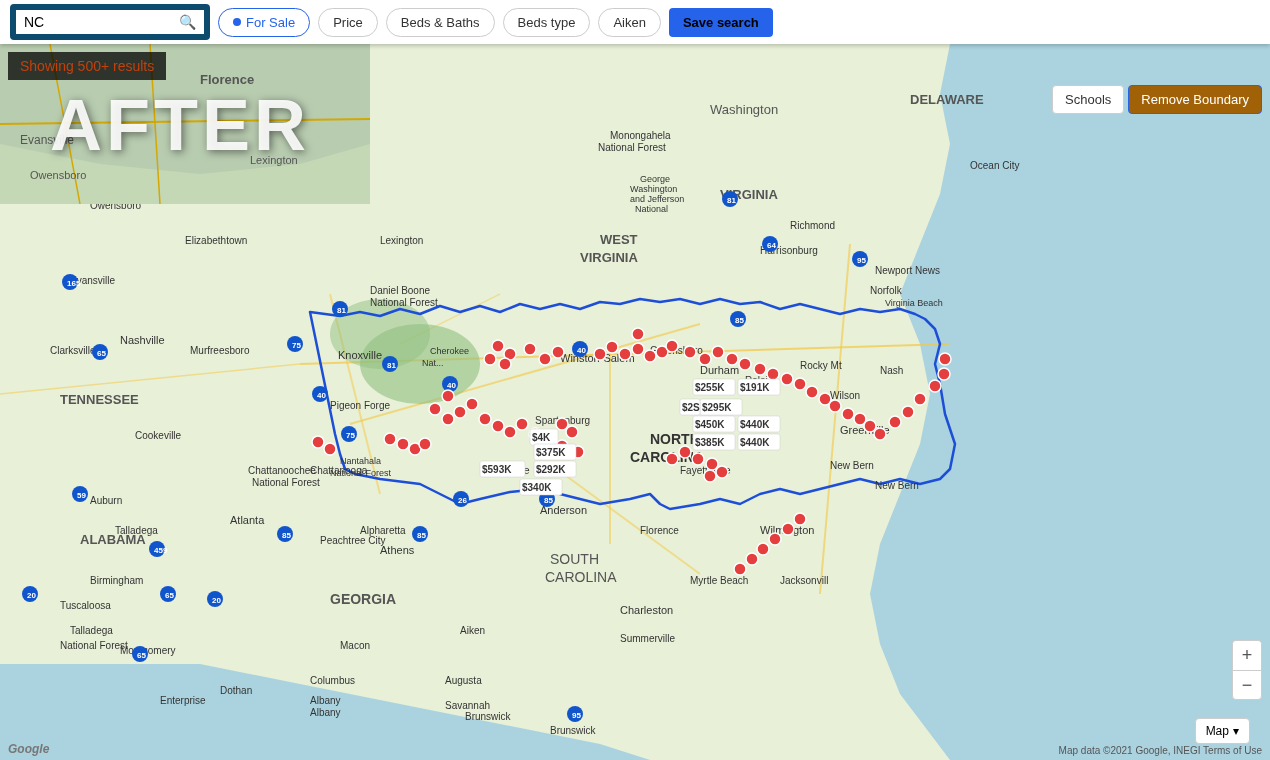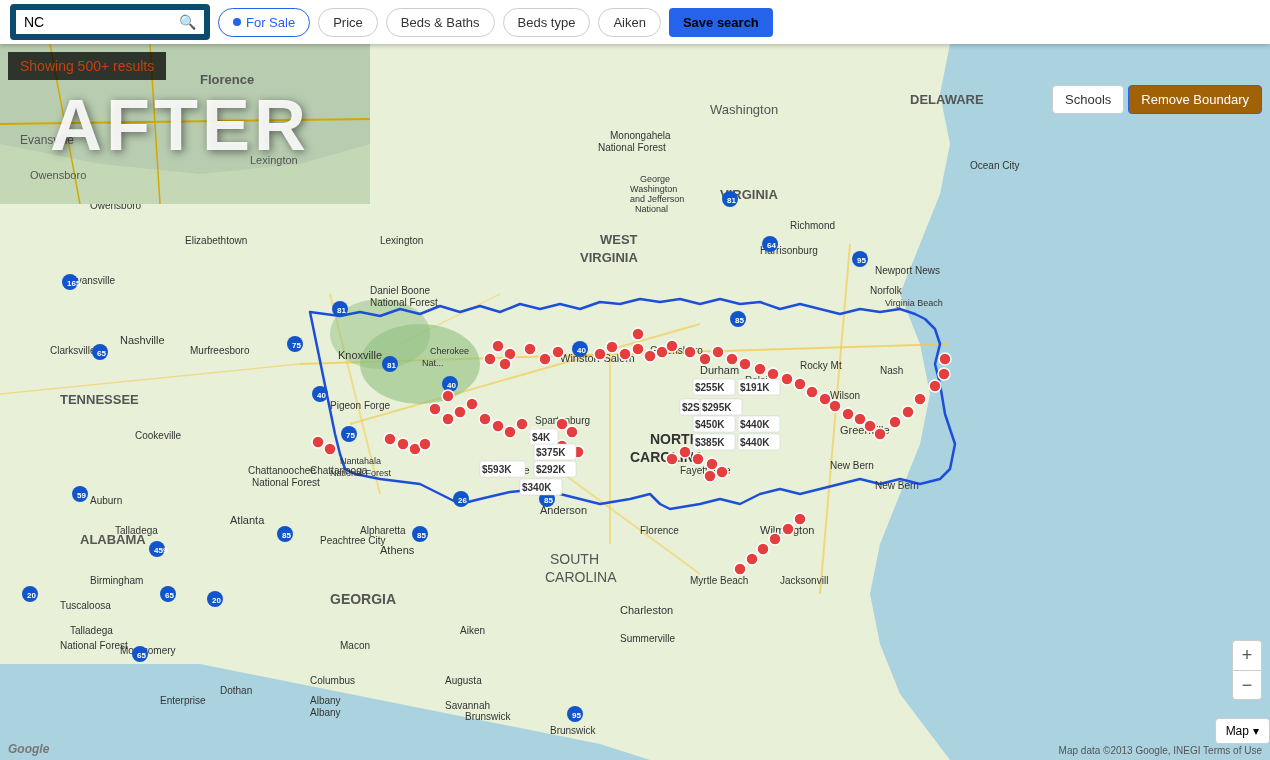--- a/index.html
+++ b/index.html
@@ -176,21 +176,21 @@
       font-size: 18px;
       display: flex; align-items: center; justify-content: center;
       color: #555;
     }
     .zoom-btn:first-child { border-radius: 4px 4px 0 0; border-bottom: none; }
     .zoom-btn:last-child { border-radius: 0 0 4px 4px; }
 
     
     #map-type-btn {
       position: absolute;
-      bottom: 16px; right: 0;
+      bottom: 16px; right: 20px;
       z-index: 50;
     }
     .map-type {
       background: #fff;
       border: 1px solid #ccc;
       border-radius: 4px;
       padding: 5px 10px;
       font-size: 12px;
       cursor: pointer;
       display: flex; align-items: center; gap: 4px;
@@ -546,15 +546,15 @@
       <span>Map</span>
       <span>▾</span>
     </div>
   </div>
 
   <div id="google-logo">
     <span>Google</span>
   </div>
 
   <div id="map-attribution">
-    <span>Map data ©2013 Google, INEGI  Terms of Use</span>
+    <span>Map data ©2021 Google, INEGI  Terms of Use</span>
   </div>
 </div>
 
 </body></html>

